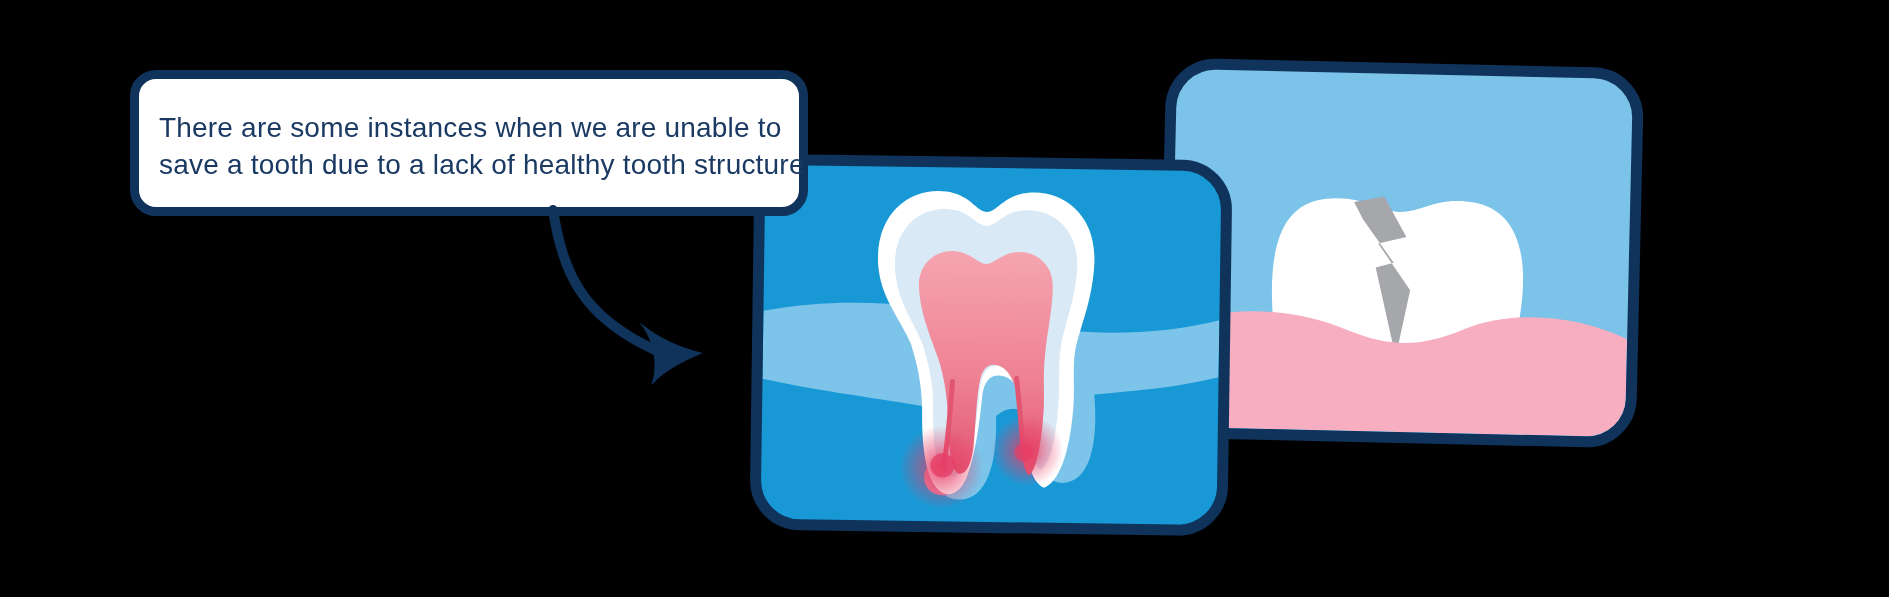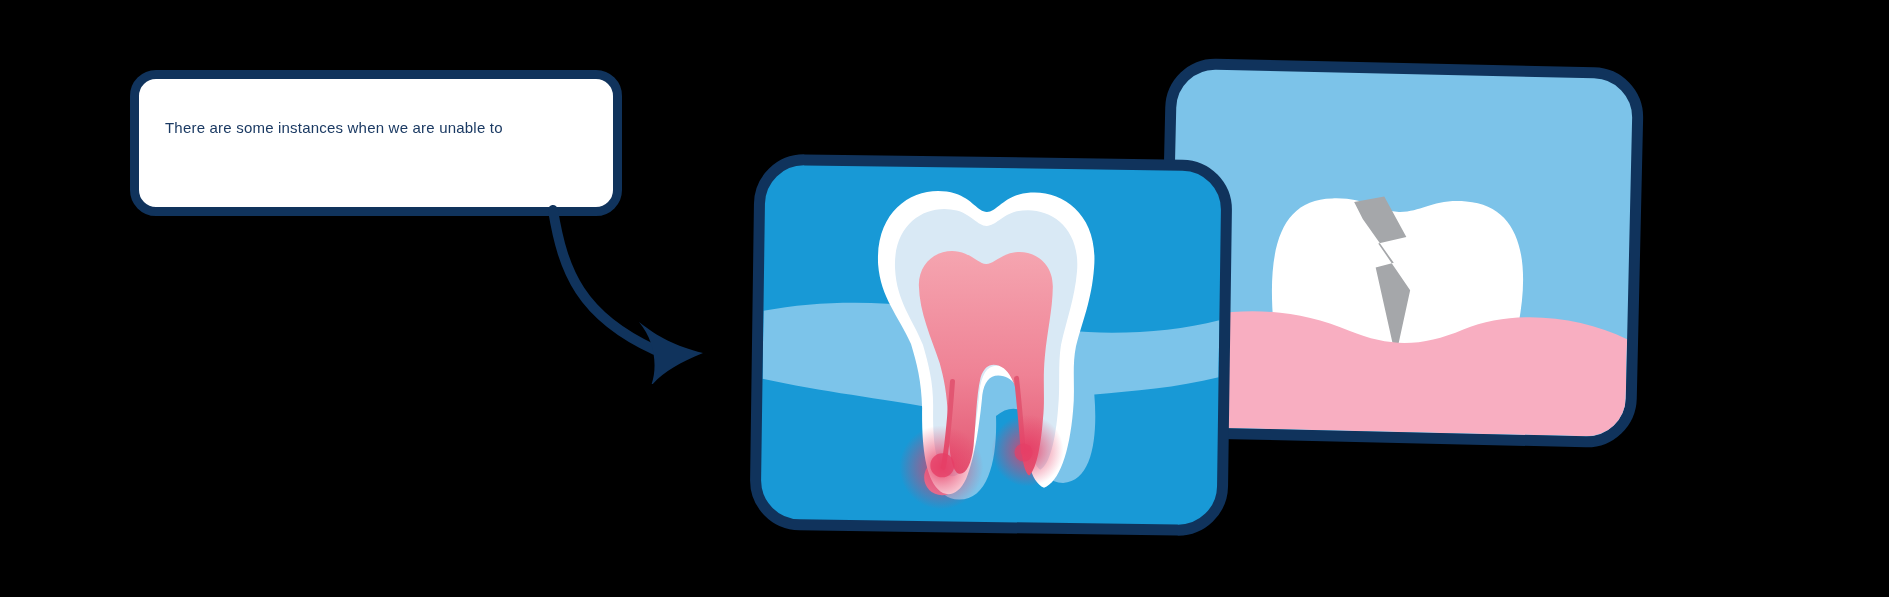--- a/index.html
+++ b/index.html
@@ -37,23 +37,23 @@
   .bubble{
     position:absolute;
     background:var(--white);
     border:9px solid var(--navy);
     border-radius:26px;
     box-sizing:border-box;
     color:var(--text-navy);
     z-index:30;
   }
   .bubble-tl{
-    left:130px;top:70px;width:492px;height:146px;
-    padding:30px 20px 0 26px;
-    font-size:15px;line-height:37px;font-weight:500;
+    left:130px;top:70px;width:678px;height:146px;
+    padding:30px 20px 0 20px;
+    font-size:28px;line-height:37px;font-weight:500;
     letter-spacing:.2px;
   }
   .bubble-tl span{display:block;white-space:nowrap;}
   .bubble-br{
     left:1437px;top:388px;width:331px;height:100px;
     border-radius:22px;
     display:flex;align-items:center;justify-content:center;
     font-size:23px;font-weight:500;letter-spacing:.2px;
     white-space:nowrap;
   }
@@ -118,20 +118,21 @@
       <path class="s-canal" d="M 254,210 C 258,242 260,266 262,284"></path>
       <circle fill="url(#glowGrad)" cx="180" cy="300" r="42"></circle>
       <circle fill="url(#glowGrad)" cx="266" cy="282" r="36"></circle>
       <circle class="f-core" cx="181" cy="298" r="12" opacity="0.8"></circle>
       <circle class="f-core" cx="262" cy="284" r="9" opacity="0.7"></circle>
     </svg>
   </div>
 
   <div class="bubble bubble-tl">
     <span>There are some instances when we are unable to</span>
+    <span>save a tooth due to a lack of healthy tooth structure</span>
   </div>
 
   <svg class="arrow" viewBox="0 0 215 180" aria-hidden="true">
     <path class="shaft" d="M 38,6 C 48,68 66,112 140,146"></path>
     <path class="head" d="M 124,118 C 143,133 160,142 188,149 C 164,159 148,168 136,182 C 143,163 140,137 124,118 Z"></path>
   </svg>
 
 
 </div>
 

